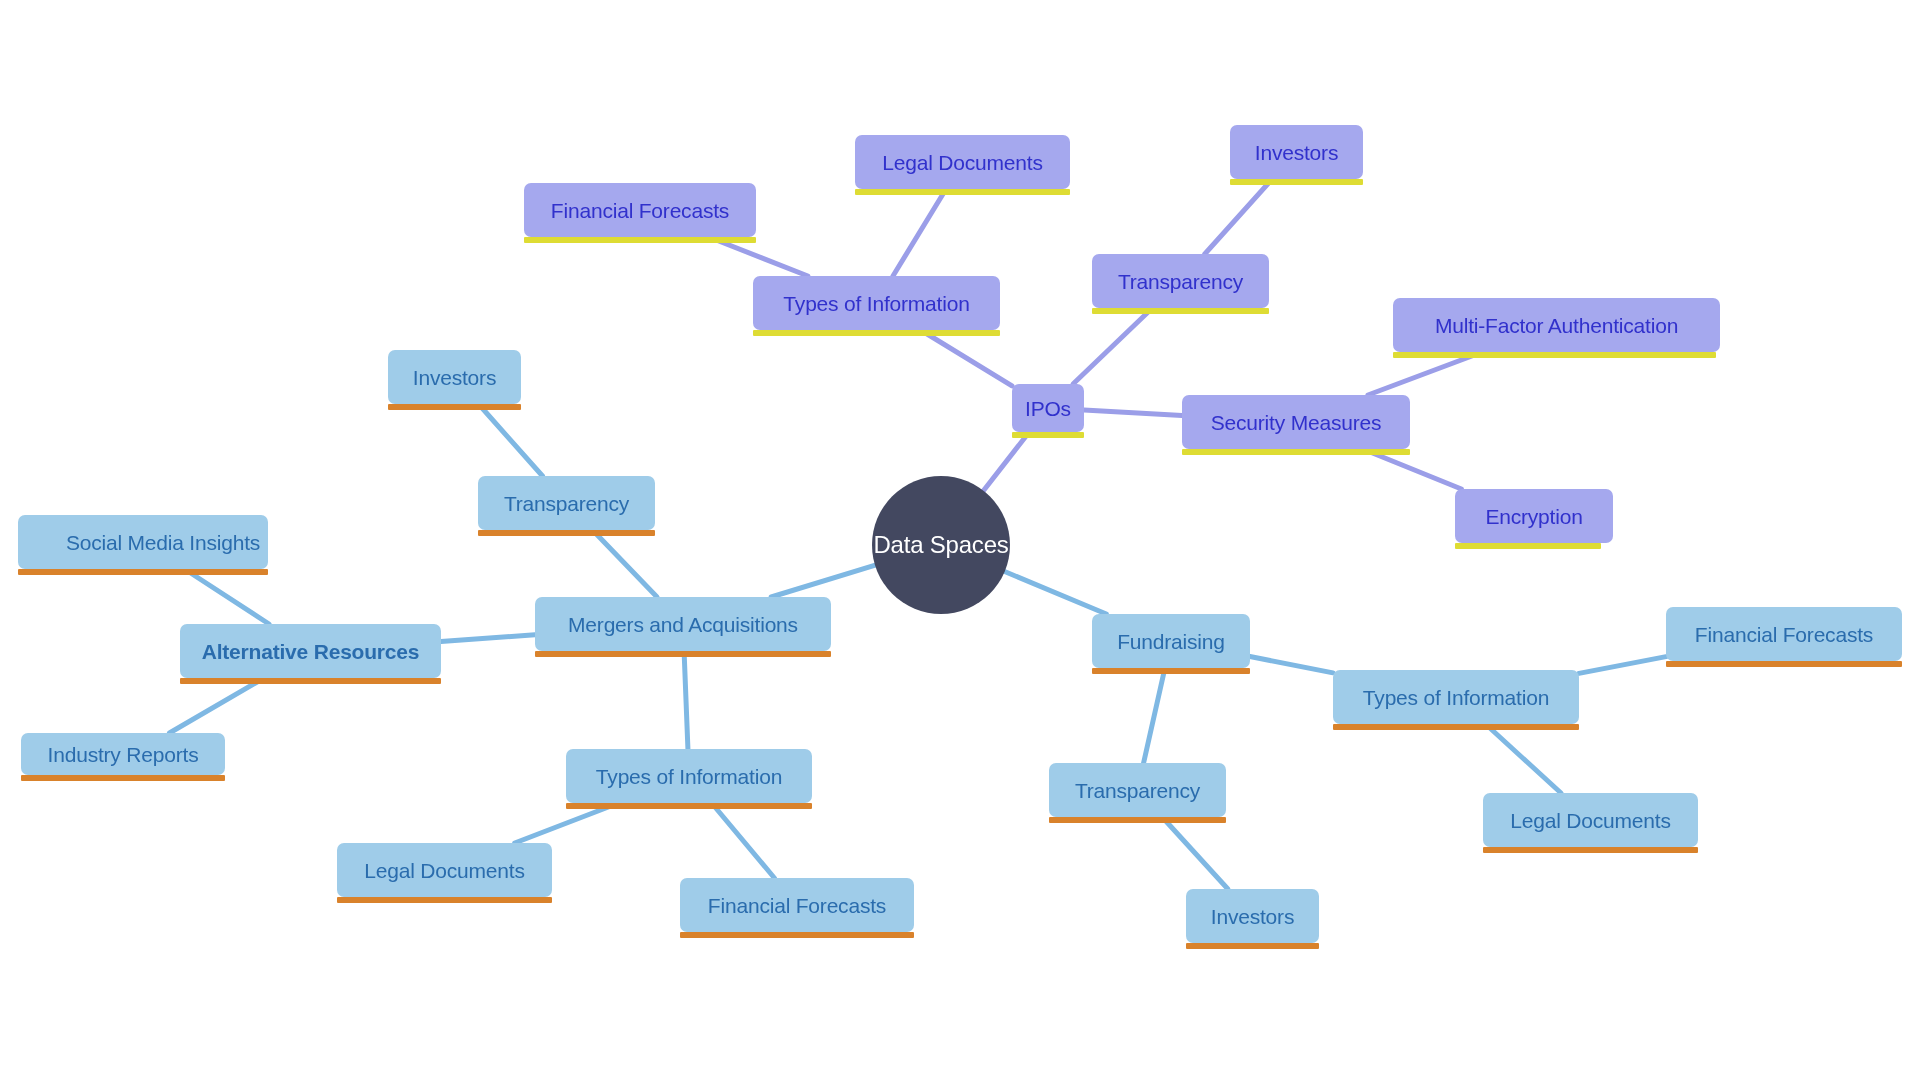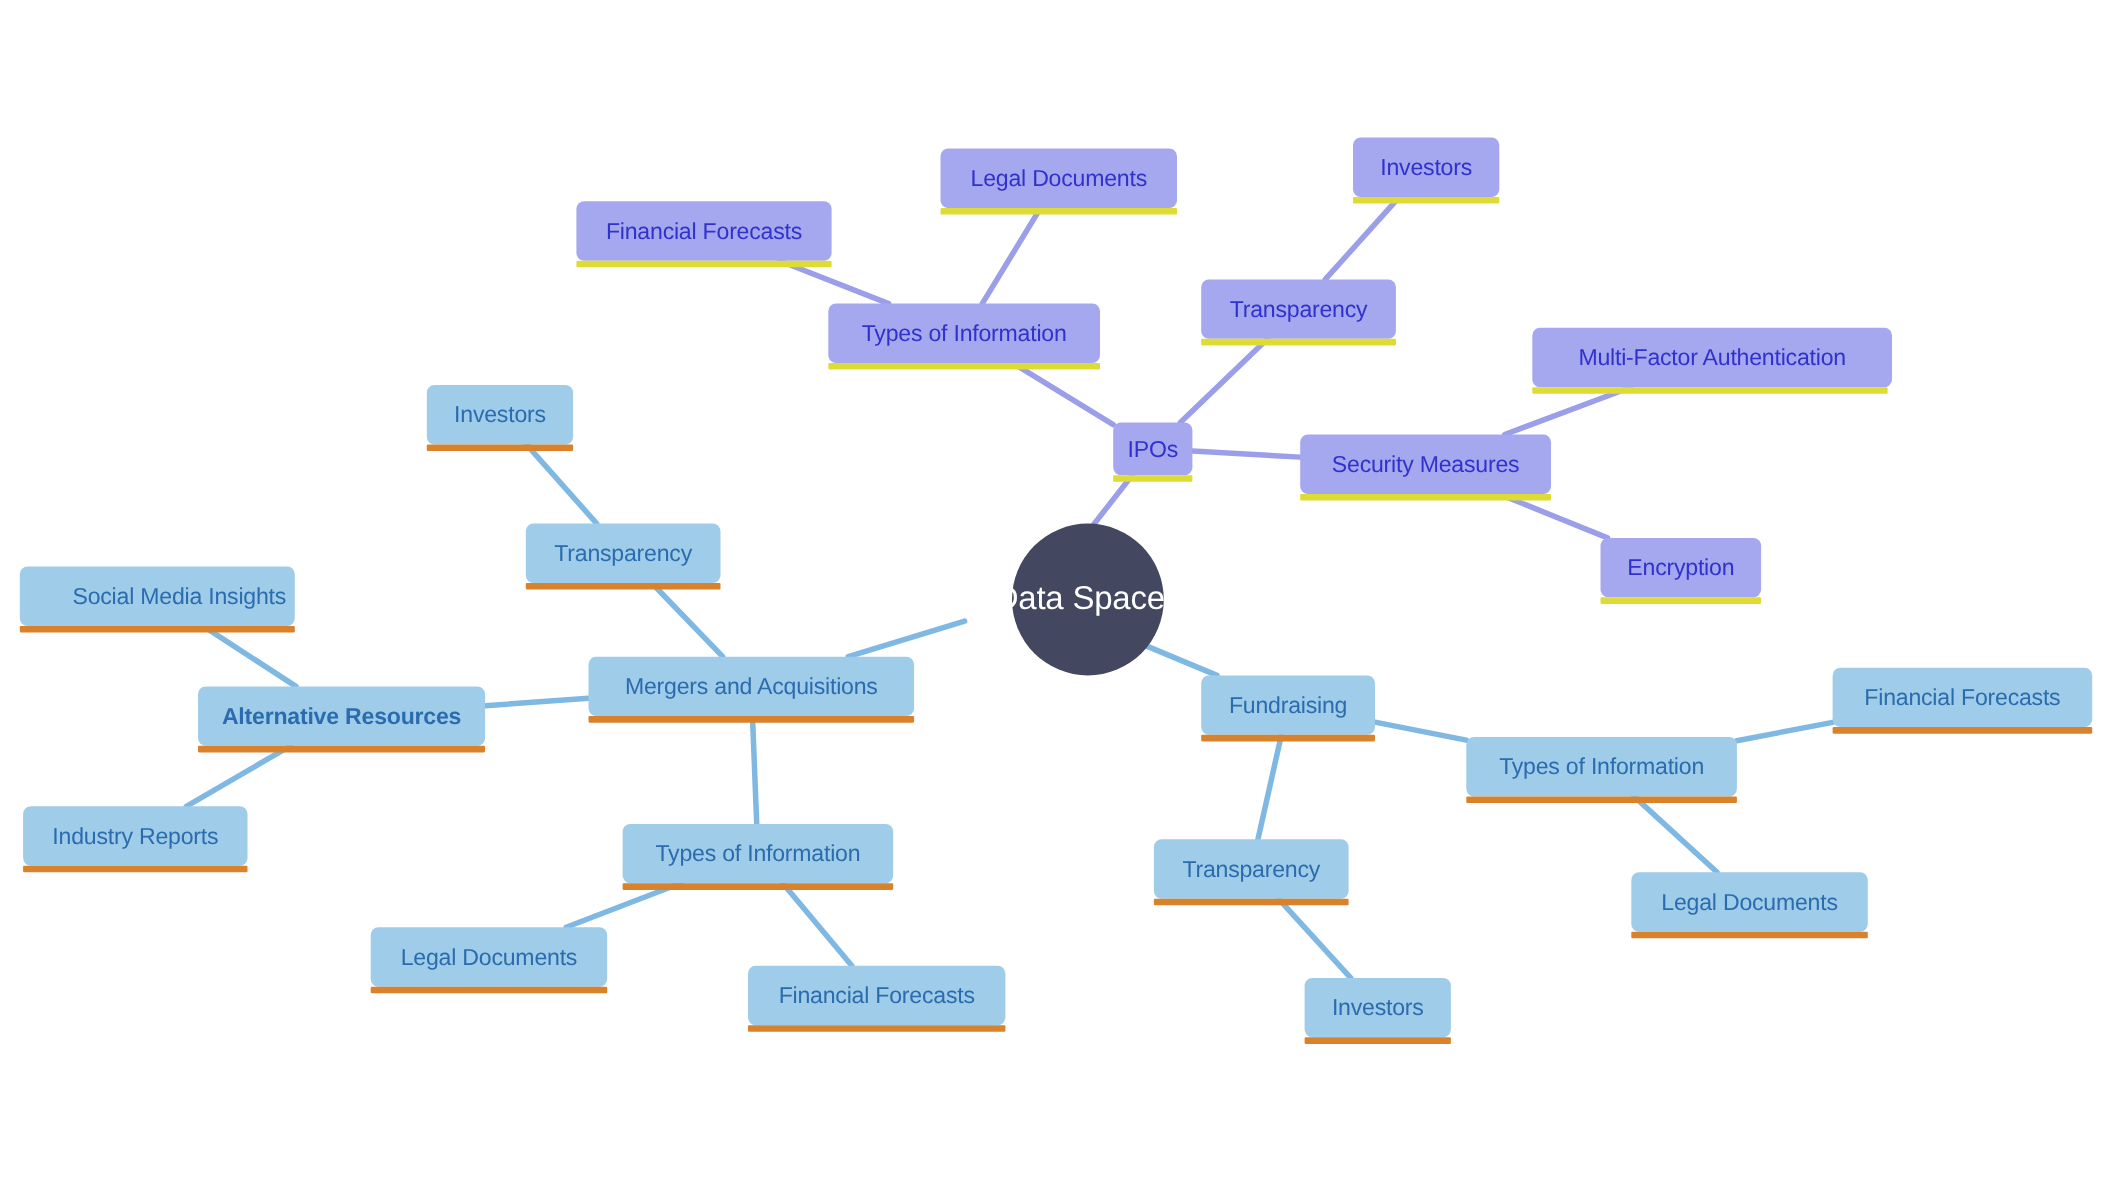--- a/index.html
+++ b/index.html
@@ -93,21 +93,21 @@
       <line x1="618.7712765957447" y1="803" x2="514.7287234042553" y2="843" stroke="#7fb8e3" stroke-width="5" stroke-linecap="round"></line>
       <line x1="711.6046511627907" y1="803" x2="774.3953488372093" y2="878" stroke="#7fb8e3" stroke-width="5" stroke-linecap="round"></line>
       <line x1="1002.8302351337012" y1="570.8074024905883" x2="1106.3125" y2="614" stroke="#7fb8e3" stroke-width="5" stroke-linecap="round"></line>
       <line x1="1164.9295302013422" y1="668" x2="1143.5704697986578" y2="763" stroke="#7fb8e3" stroke-width="5" stroke-linecap="round"></line>
       <line x1="1162.142857142857" y1="817" x2="1227.857142857143" y2="889" stroke="#7fb8e3" stroke-width="5" stroke-linecap="round"></line>
       <line x1="1250" y1="656.5228070175439" x2="1333" y2="672.8315789473684" stroke="#7fb8e3" stroke-width="5" stroke-linecap="round"></line>
       <line x1="1579" y1="673.375" x2="1666" y2="656.6646341463414" stroke="#7fb8e3" stroke-width="5" stroke-linecap="round"></line>
       <line x1="1485.5243902439024" y1="724" x2="1560.9756097560976" y2="793" stroke="#7fb8e3" stroke-width="5" stroke-linecap="round"></line>
     </svg>
   <div id="node-layer">
-      <div class="node theme-center" style="left: 872px; top: 476px; width: 138px; height: 138px; font-size: 30px; margin-left: 48px;">
+      <div class="node theme-center" style="left: 872px; top: 476px; width: 138px; height: 138px; font-size: 24px;">
         <span class="node-label">Data Spaces</span>
       </div>
       <div class="node theme-purple" style="left: 1012px; top: 384px; width: 72px; height: 48px; font-size: 21px;">
         <span class="node-label">IPOs</span>
         <span class="node-accent" style="width: 72px;"></span>
       </div>
       <div class="node theme-purple" style="left: 753px; top: 276px; width: 247px; height: 54px; font-size: 21px;">
         <span class="node-label">Types of Information</span>
         <span class="node-accent" style="width: 247px;"></span>
       </div>
@@ -128,21 +128,21 @@
         <span class="node-accent" style="width: 133px;"></span>
       </div>
       <div class="node theme-purple" style="left: 1182px; top: 395px; width: 228px; height: 54px; font-size: 21px;">
         <span class="node-label">Security Measures</span>
         <span class="node-accent" style="width: 228px;"></span>
       </div>
       <div class="node theme-purple" style="left: 1393px; top: 298px; width: 327px; height: 54px; font-size: 21px;">
         <span class="node-label">Multi-Factor Authentication</span>
         <span class="node-accent" style="width: 323px;"></span>
       </div>
-      <div class="node theme-purple" style="left: 1455px; top: 489px; width: 146px; height: 54px; font-size: 21px;">
+      <div class="node theme-purple" style="left: 1455px; top: 489px; width: 158px; height: 54px; font-size: 21px;">
         <span class="node-label">Encryption</span>
         <span class="node-accent" style="width: 146px;"></span>
       </div>
       <div class="node theme-blue" style="left: 535px; top: 597px; width: 296px; height: 54px; font-size: 21px;">
         <span class="node-label">Mergers and Acquisitions</span>
         <span class="node-accent" style="width: 296px;"></span>
       </div>
       <div class="node theme-blue" style="left: 478px; top: 476px; width: 177px; height: 54px; font-size: 21px;">
         <span class="node-label">Transparency</span>
         <span class="node-accent" style="width: 177px;"></span>
@@ -152,21 +152,21 @@
         <span class="node-accent" style="width: 133px;"></span>
       </div>
       <div class="node theme-blue" style="left: 180px; top: 624px; width: 261px; height: 54px; font-size: 21px; font-weight: bold;">
         <span class="node-label">Alternative Resources</span>
         <span class="node-accent" style="width: 261px;"></span>
       </div>
       <div class="node theme-blue" style="left: 18px; top: 515px; width: 250px; height: 54px; font-size: 21px; padding-left: 40px;">
         <span class="node-label">Social Media Insights</span>
         <span class="node-accent" style="width: 250px;"></span>
       </div>
-      <div class="node theme-blue" style="left: 21px; top: 733px; width: 204px; height: 54px; font-size: 21px; text-align: center;">
+      <div class="node theme-blue" style="left: 21px; top: 733px; width: 204px; height: 42px; font-size: 21px; text-align: center;">
         <span class="node-label">Industry Reports</span>
         <span class="node-accent" style="width: 204px;"></span>
       </div>
       <div class="node theme-blue" style="left: 566px; top: 749px; width: 246px; height: 54px; font-size: 21px;">
         <span class="node-label">Types of Information</span>
         <span class="node-accent" style="width: 246px;"></span>
       </div>
       <div class="node theme-blue" style="left: 337px; top: 843px; width: 215px; height: 54px; font-size: 21px;">
         <span class="node-label">Legal Documents</span>
         <span class="node-accent" style="width: 215px;"></span>

